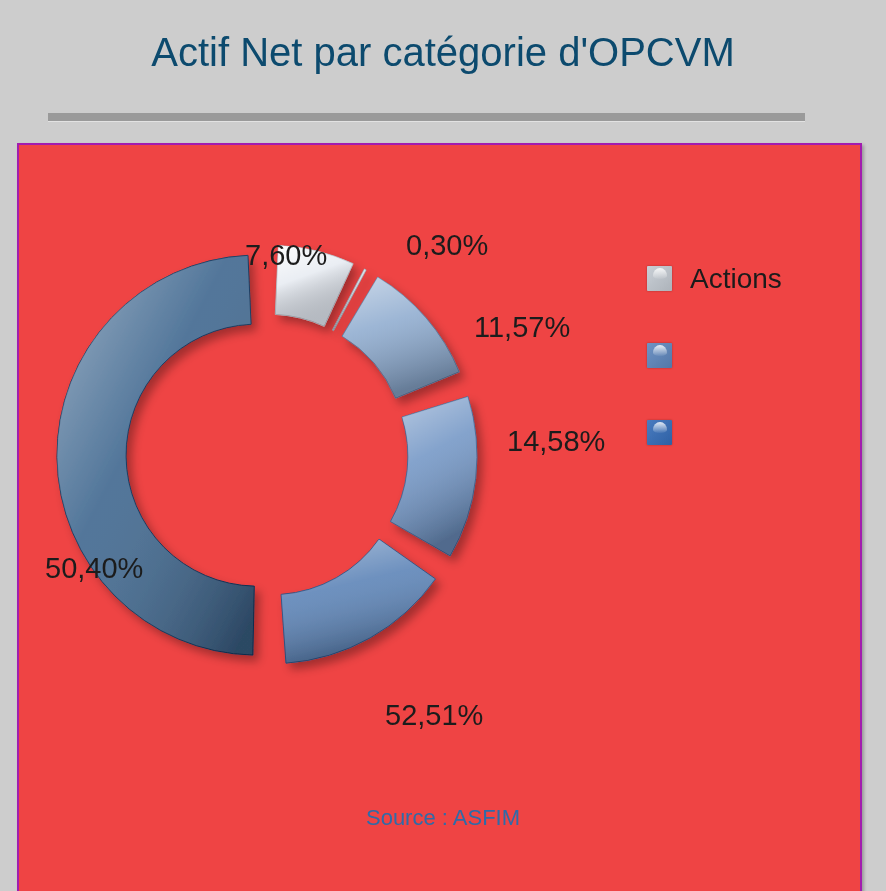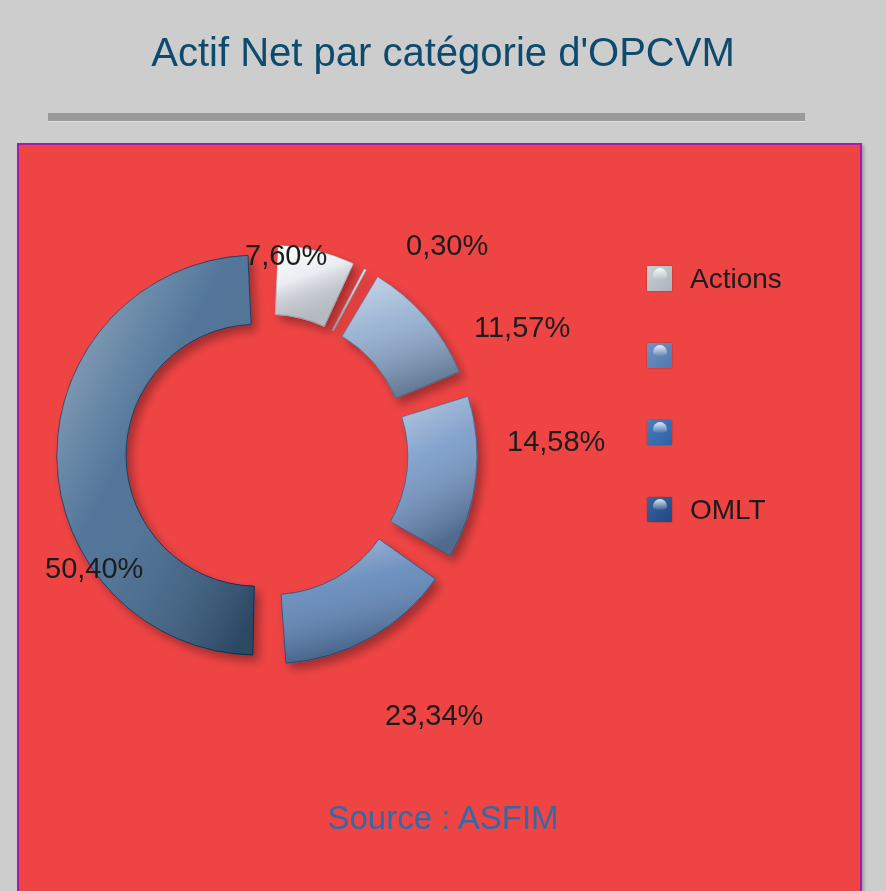--- a/index.html
+++ b/index.html
@@ -123,21 +123,21 @@
   }
 
   
   #source-line {
     position: absolute;
     left: 0;
     top: 798px;
     width: 886px;
     text-align: center;
     color: #2f6ba8;
-    font-size: 33px;
+    font-size: 22px;
     line-height: 40px;
     white-space: nowrap;
   }
 </style>
 </head>
 <body>
 
 <div id="chart-title">Actif Net par catégorie d'OPCVM</div>
 
 <div id="title-rule"></div>
@@ -208,42 +208,38 @@
             <path d="M 233.88856754656604 510.0817973306983 A 200 200 0 0 1 228.92817216281856 110.32996335974855 L 232.0582183437371 179.25893267530785 A 131 131 0 0 0 235.30727732009174 441.09638392627994 Z" fill="#3f678f" stroke="#0d355d" stroke-width="1"></path>
             <path d="M 233.88856754656604 510.0817973306983 A 200 200 0 0 1 228.92817216281856 110.32996335974855 L 232.0582183437371 179.25893267530785 A 131 131 0 0 0 235.30727732009174 441.09638392627994 Z" fill="url(#gloss5)"></path>
           </g>
         </g>
     </svg>
 
     <div class="data-label" id="lbl-actions">7,60%</div>
     <div class="data-label" id="lbl-contractuel">0,30%</div>
     <div class="data-label" id="lbl-diversifie">11,57%</div>
     <div class="data-label" id="lbl-monetaire">14,58%</div>
-    <div class="data-label" id="lbl-oct">23,34%</div>
+    <div class="data-label" id="lbl-oct">52,51%</div>
     <div class="data-label" id="lbl-omlt">50,40%</div>
   </div>
 
   <div id="legend">
 
     <div class="legend-item">
       <span class="legend-swatch" style="background: linear-gradient(135deg, rgb(201, 207, 214) 0%, rgb(173, 179, 186) 100%);"></span>
       <span class="legend-label">Actions</span>
     </div>
 
 
     <div class="legend-item">
       <span class="legend-swatch" style="background: linear-gradient(135deg, rgb(111, 147, 196) 0%, rgb(83, 119, 168) 100%);"></span>
     </div>
 
     <div class="legend-item">
       <span class="legend-swatch" style="background: linear-gradient(135deg, rgb(74, 124, 192) 0%, rgb(46, 96, 164) 100%);"></span>
     </div>
 
 
-    <div class="legend-item">
-      <span class="legend-swatch" style="background: linear-gradient(135deg, rgb(59, 99, 157) 0%, rgb(31, 71, 129) 100%);"></span>
-      <span class="legend-label">OMLT</span>
-    </div>
 
   </div>
 </div>
 
 <div id="source-line">Source : ASFIM</div>
 
 </body></html>

